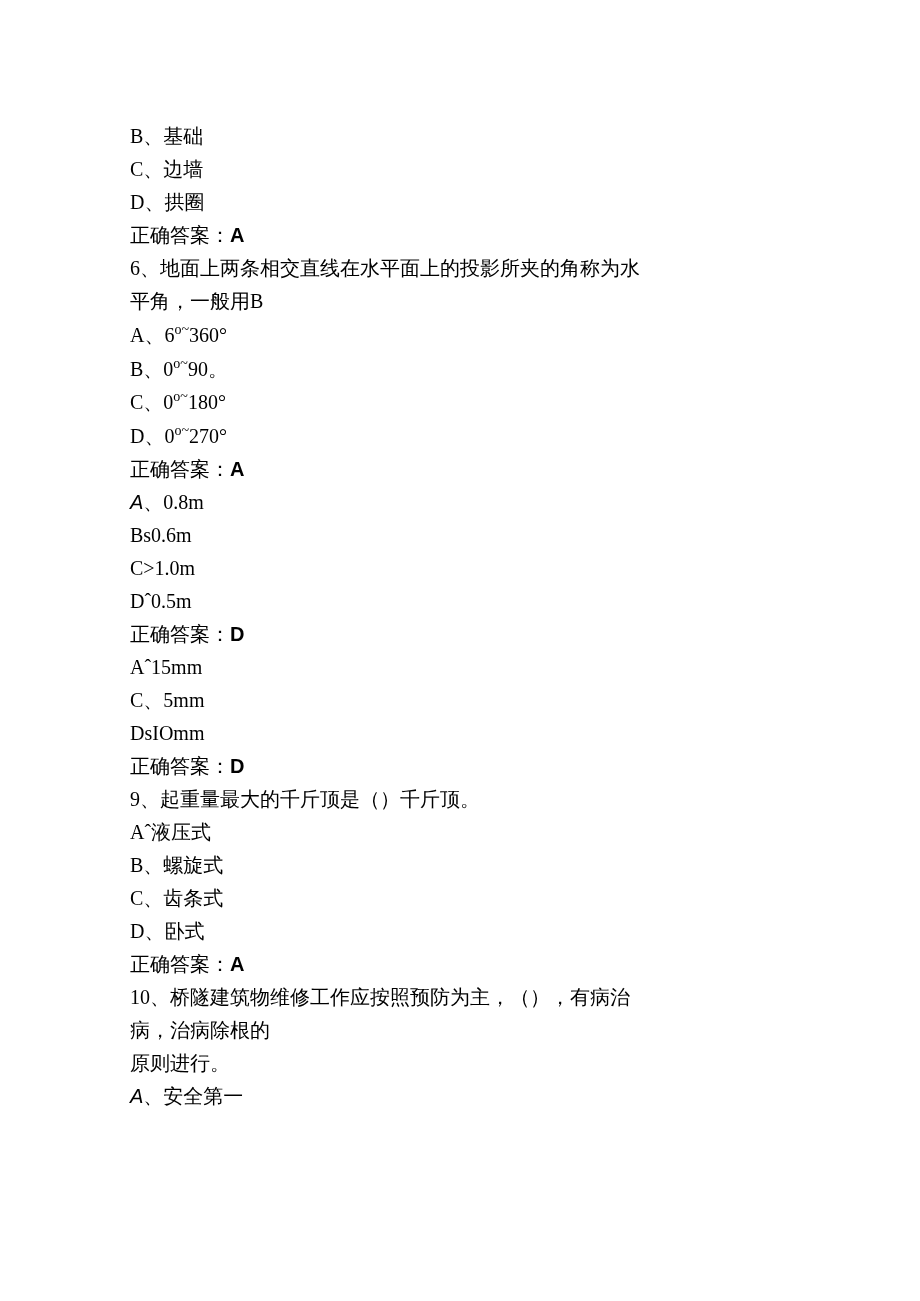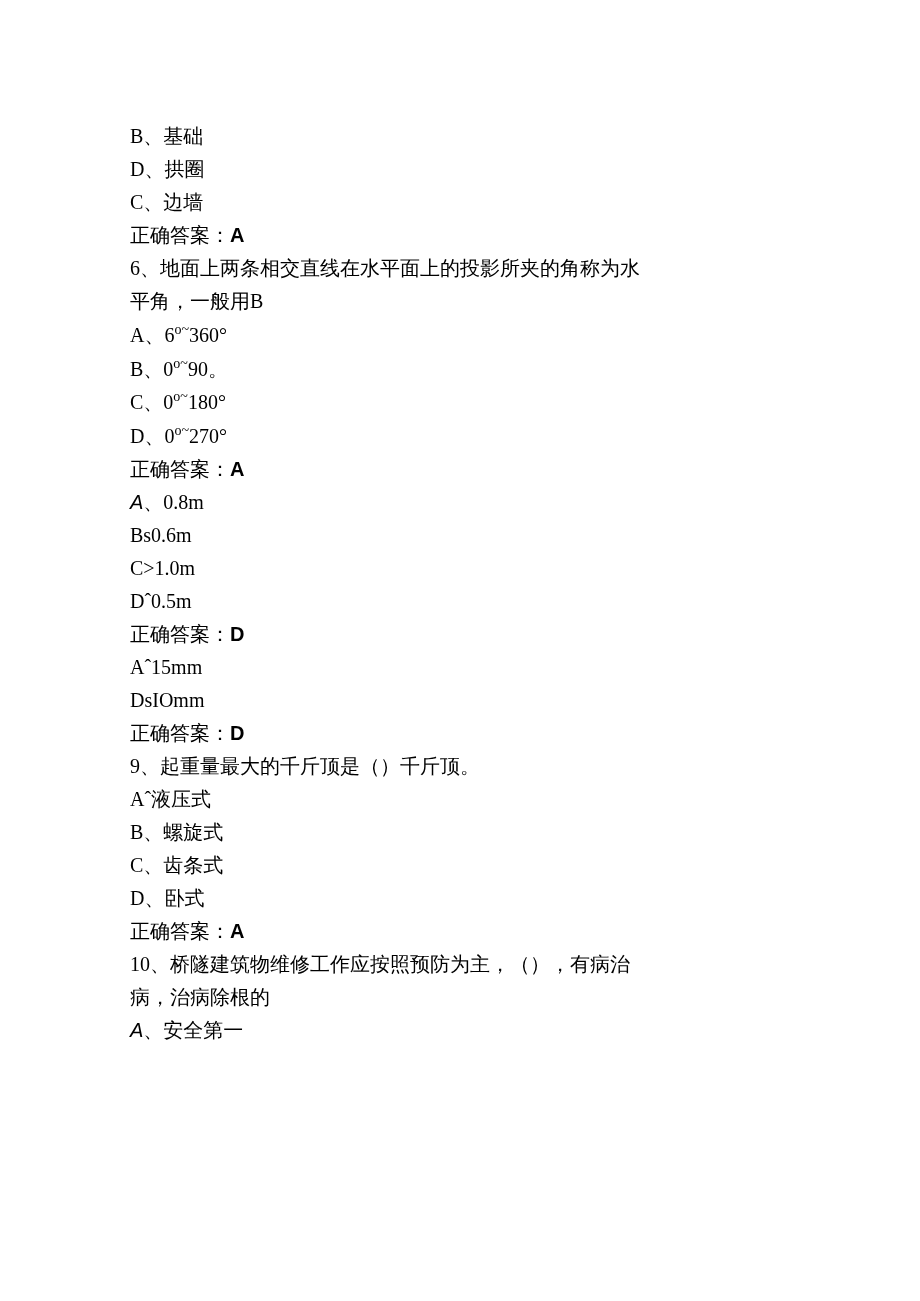--- a/index.html
+++ b/index.html
@@ -32,22 +32,22 @@
     font-size: 0.7em;
     vertical-align: super;
   }
 </style>
 </head>
 <body>
 
 <div class="page">
 
   <span class="line">B、基础</span>
+  <span class="line">C、边墙</span>
   <span class="line">D、拱圈</span>
-  <span class="line">C、边墙</span>
   <span class="line">
     <span>正确答案：</span><span class="bold">A</span>
   </span>
 
   <span class="line">6、地面上两条相交直线在水平面上的投影所夹的角称为水平角，一般用B</span>
   <span class="line"><span>A、6</span><span class="sup">o~</span><span>360°</span></span>
   <span class="line"><span>B、0</span><span class="sup">o~</span><span>90。</span></span>
   <span class="line"><span>C、0</span><span class="sup">o~</span><span>180°</span></span>
   <span class="line"><span>D、0</span><span class="sup">o~</span><span>270°</span></span>
   <span class="line">
@@ -56,30 +56,32 @@
 
   <span class="line"><span class="italic">A</span><span>、0.8m</span></span>
   <span class="line">Bs0.6m</span>
   <span class="line">C&gt;1.0m</span>
   <span class="line">Dˆ0.5m</span>
   <span class="line">
     <span>正确答案：</span><span class="bold">D</span>
   </span>
 
   <span class="line">Aˆ15mm</span>
+  <span class="line">C、5mm</span>
   <span class="line">DsIOmm</span>
   <span class="line">
     <span>正确答案：</span><span class="bold">D</span>
   </span>
 
   <span class="line">9、起重量最大的千斤顶是（）千斤顶。</span>
   <span class="line">Aˆ液压式</span>
   <span class="line">B、螺旋式</span>
   <span class="line">C、齿条式</span>
   <span class="line">D、卧式</span>
   <span class="line">
     <span>正确答案：</span><span class="bold">A</span>
   </span>
 
   <span class="line">10、桥隧建筑物维修工作应按照预防为主，（），有病治病，治病除根的</span>
+  <span class="line">原则进行。</span>
   <span class="line"><span class="italic">A</span><span>、安全第一</span></span>
 
 </div>
 
 </body></html>

